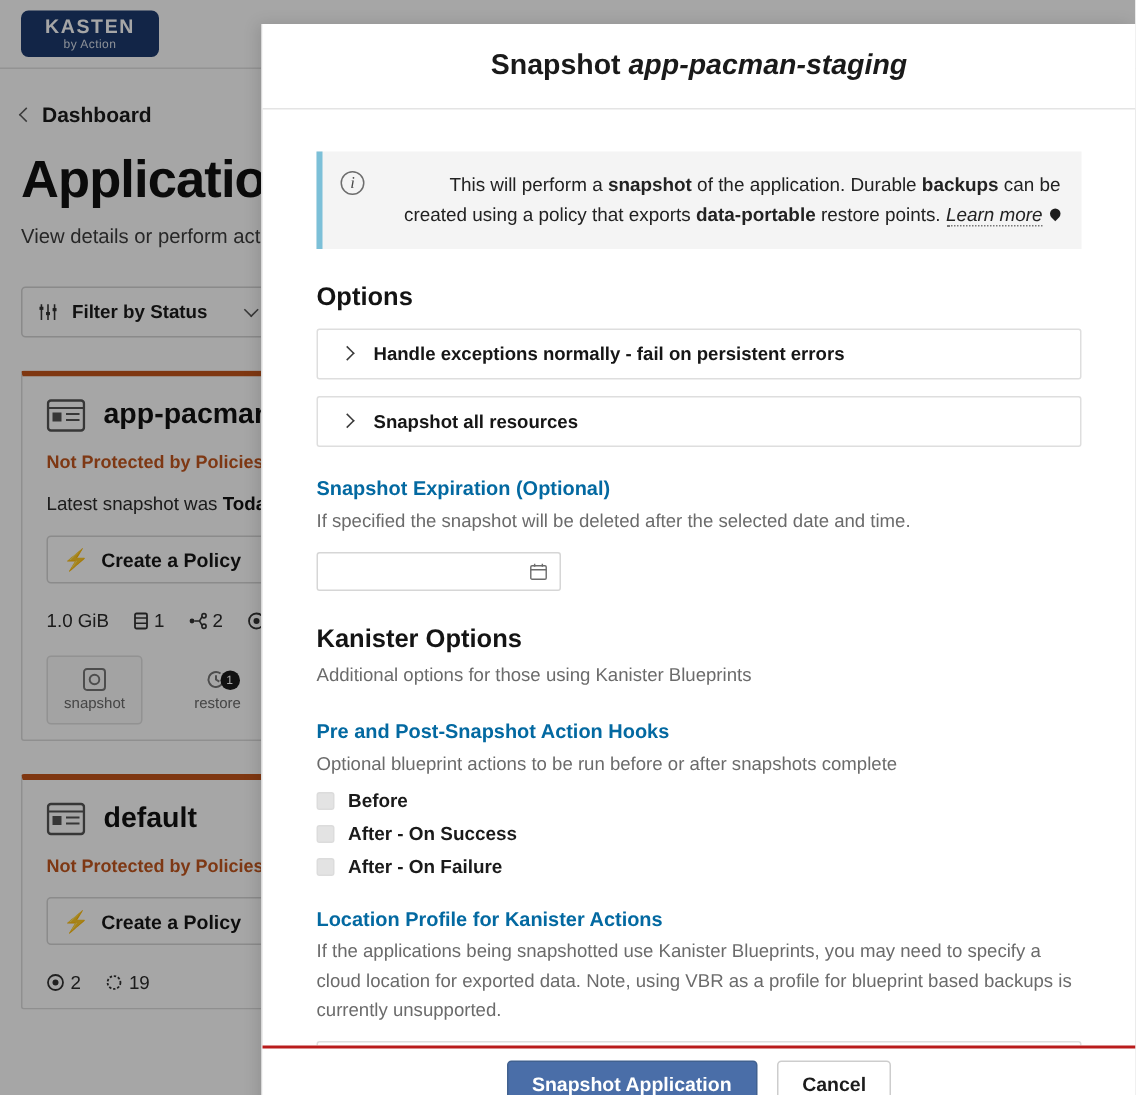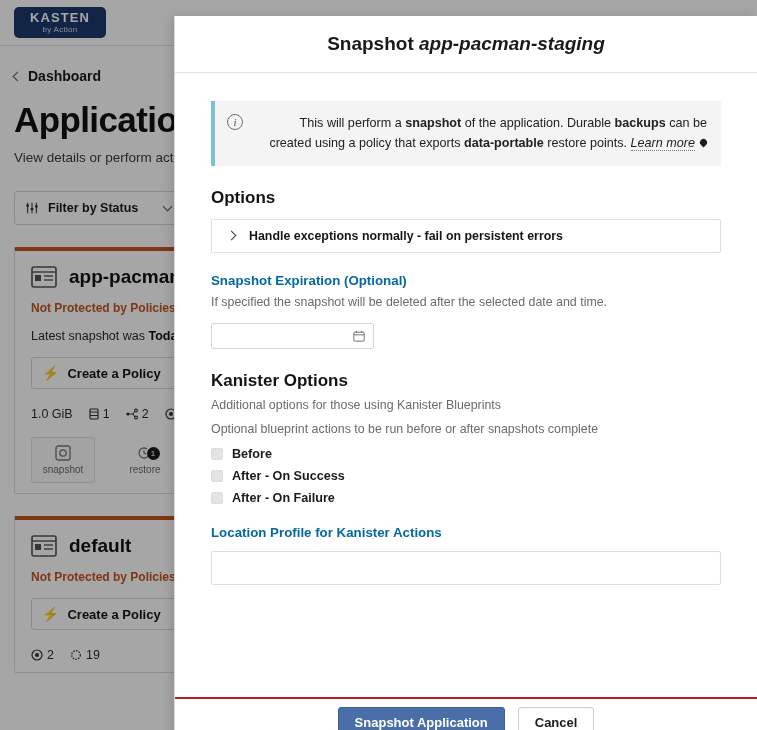--- a/index.html
+++ b/index.html
@@ -435,53 +435,59 @@
         <div class="info-text"><span>This will perform a </span><b>snapshot</b><span> of the application. Durable </span><b>backups</b><span> can be created using a policy that exports </span><b>data-portable</b><span> restore points. </span><span class="learn-more">Learn more</span><span class="pin-dot"></span></div>
       </div>
 
       <div class="section-h">Options</div>
 
       <div class="accordion">
         <span class="chev-right"></span>
         <span class="label">Handle exceptions normally - fail on persistent errors</span>
       </div>
 
+      <div class="accordion">
+        <span class="chev-right"></span>
+        <span class="label">Snapshot all resources</span>
+      </div>
 
       <div class="sub-h">Snapshot Expiration (Optional)</div>
       <div class="muted">If specified the snapshot will be deleted after the selected date and time.</div>
       <div class="date-input">
         <svg class="cal-icon" viewBox="0 0 14 14">
           <rect x="1" y="2.5" width="12" height="10.5" rx="1" fill="none" stroke="#6b6b6b" stroke-width="1.1"></rect>
           <line x1="1" y1="5.6" x2="13" y2="5.6" stroke="#6b6b6b" stroke-width="1.1"></line>
           <line x1="4" y1="1" x2="4" y2="3.4" stroke="#6b6b6b" stroke-width="1.1"></line>
           <line x1="10" y1="1" x2="10" y2="3.4" stroke="#6b6b6b" stroke-width="1.1"></line>
         </svg>
       </div>
 
       <div class="section-h">Kanister Options</div>
       <div class="muted">Additional options for those using Kanister Blueprints</div>
 
+      <div class="sub-h">Pre and Post-Snapshot Action Hooks</div>
       <div class="muted">Optional blueprint actions to be run before or after snapshots complete</div>
 
       <div style="margin-top:2px">
         <div class="check-row">
           <span class="checkbox"></span>
           <span class="check-label">Before</span>
         </div>
         <div class="check-row">
           <span class="checkbox"></span>
           <span class="check-label">After - On Success</span>
         </div>
         <div class="check-row">
           <span class="checkbox"></span>
           <span class="check-label">After - On Failure</span>
         </div>
       </div>
 
       <div class="sub-h">Location Profile for Kanister Actions</div>
+      <div class="muted">If the applications being snapshotted use Kanister Blueprints, you may need to specify a cloud location for exported data. Note, using VBR as a profile for blueprint based backups is currently unsupported.</div>
 
       <div class="profile-select">
         
         
         
       </div>
 
     </div>
 
     <div class="modal-footer">

